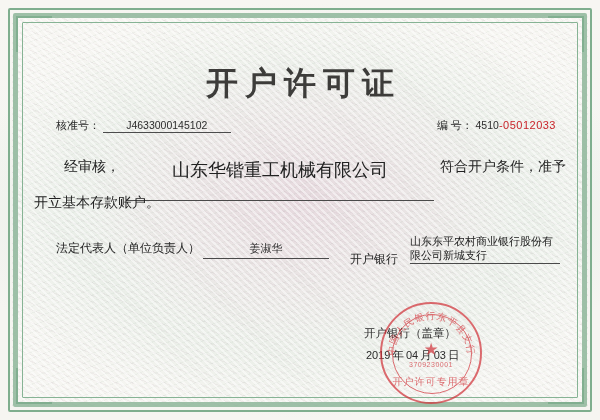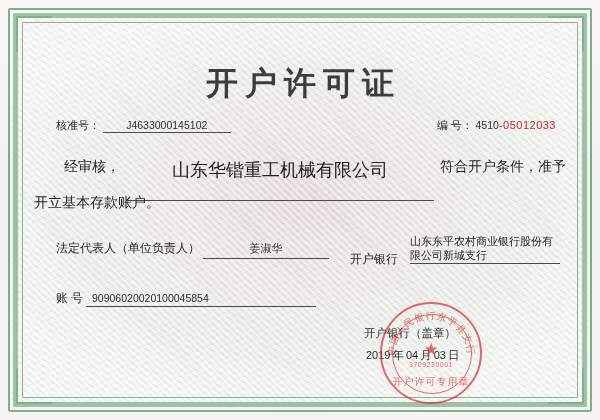--- a/index.html
+++ b/index.html
@@ -286,24 +286,20 @@
     <div class="row r-legal">
       <span class="lbl han">法定代表人（单位负责人）</span>
       <span class="underline han">姜淑华</span>
     </div>
 
     <div class="r-bank">
       <span class="lbl han bank-label">开户银行</span>
       <span class="bank-val han">山东东平农村商业银行股份有限公司新城支行</span>
     </div>
 
-    <div class="row r-account">
-      <span class="lbl han">账 号</span>
-      <span class="underline val">90906020020100045854</span>
-    </div>
 
     <div class="r-issuer han">开户银行（盖章）</div>
 
     <div class="r-date">
       <span class="dv">2019</span><span class="han">年</span><span class="dv">04</span><span class="han">月</span><span class="dv">03</span><span class="han">日</span>
     </div>
 
     <div class="seal">
       <div class="seal-inner"></div>
       <svg class="seal-arc" viewBox="0 0 98 98">

